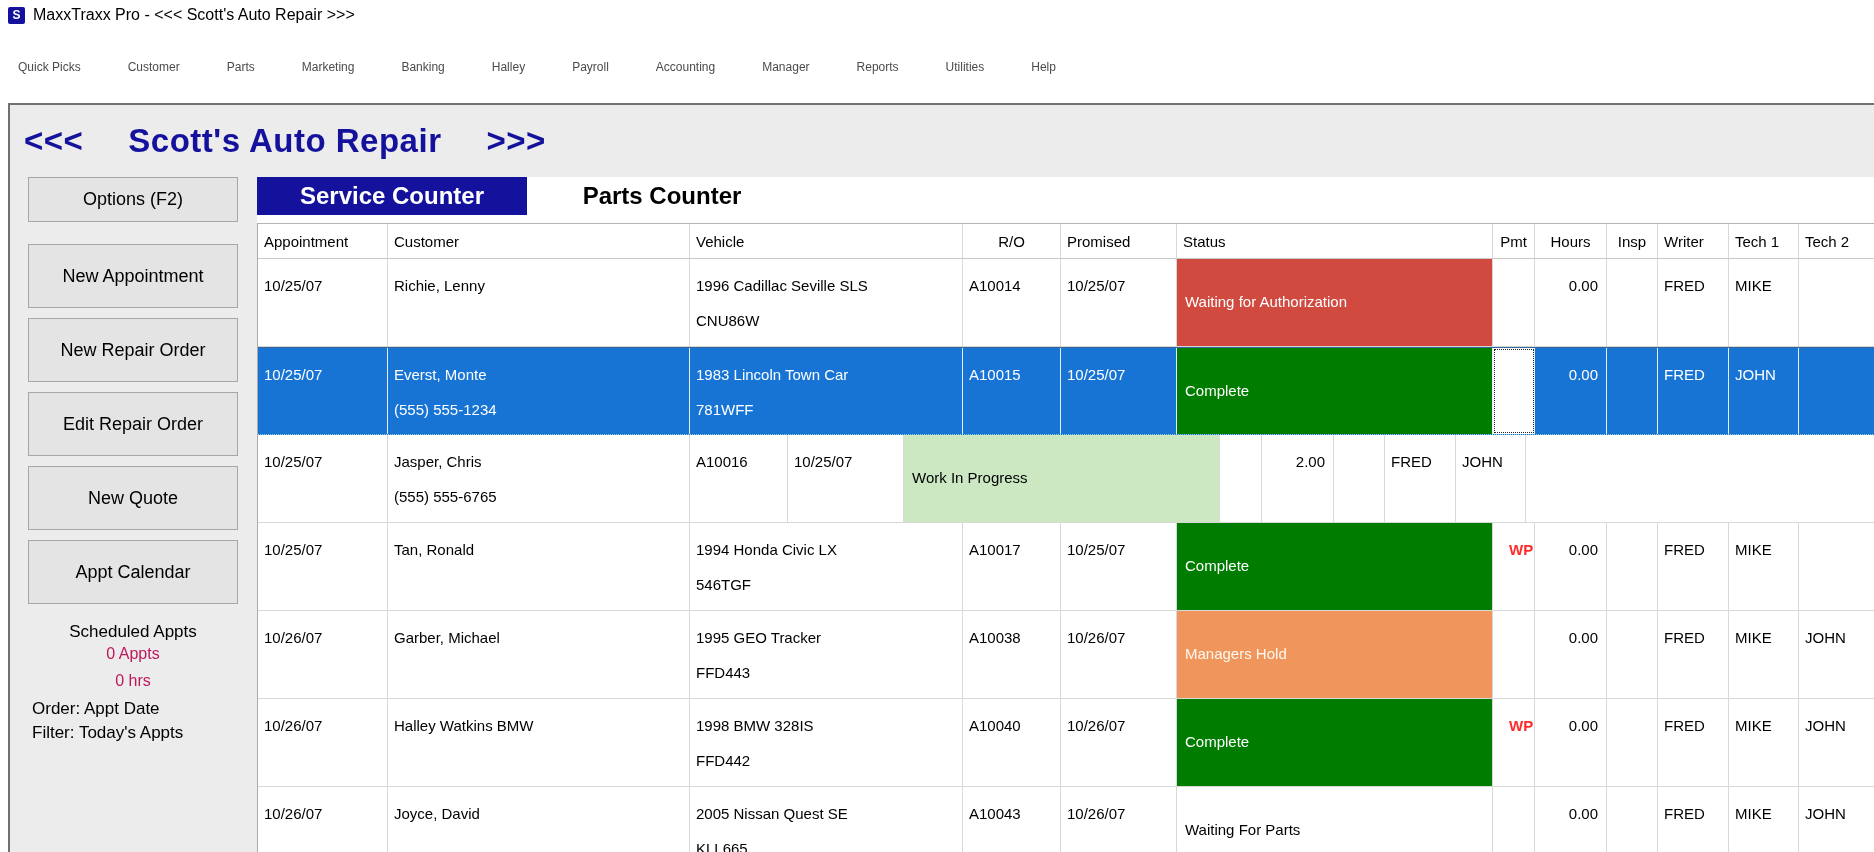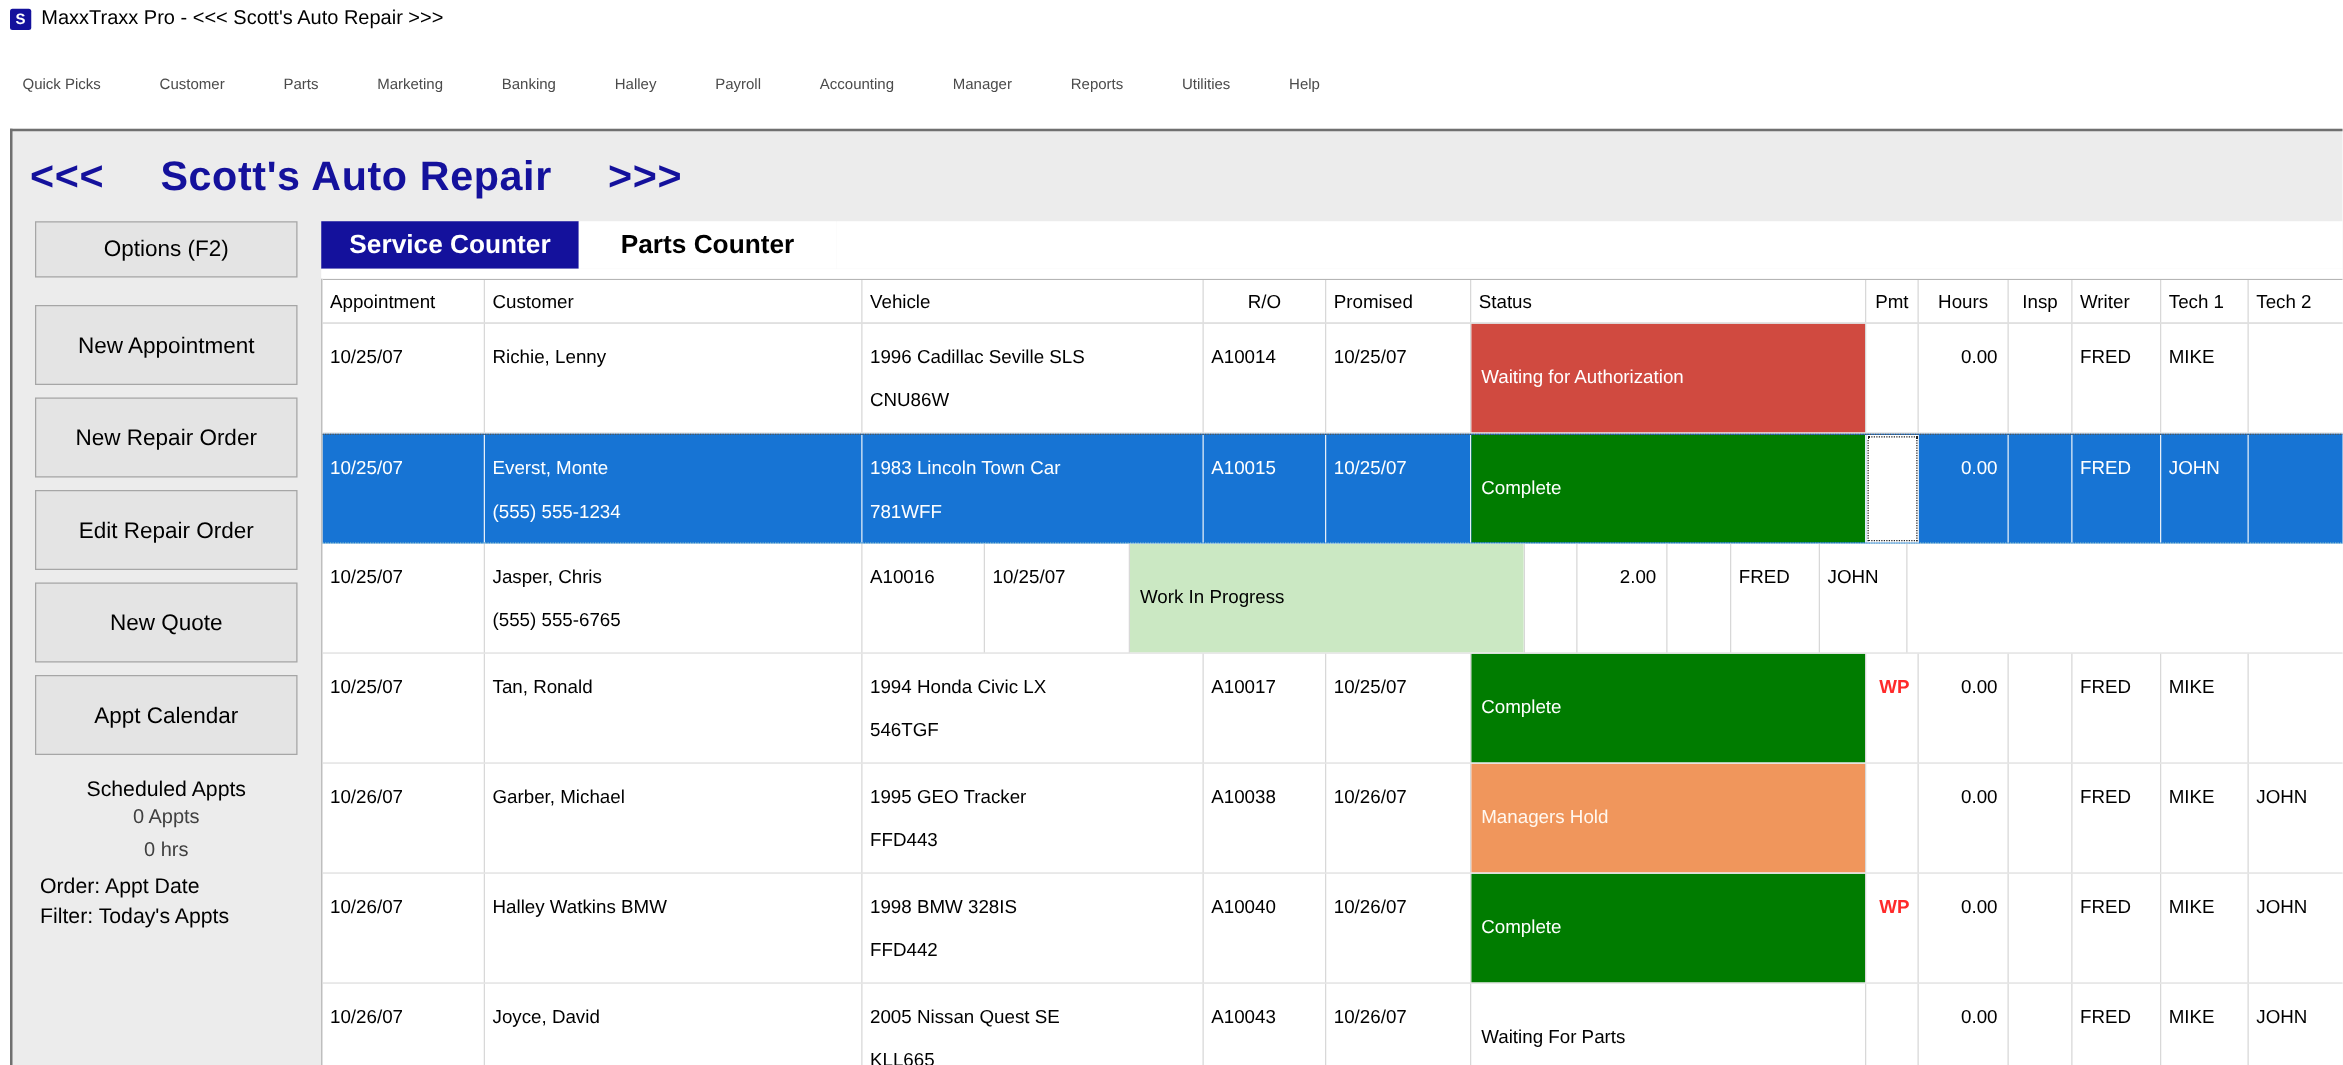--- a/index.html
+++ b/index.html
@@ -28,28 +28,28 @@
 
   
   .sidebar { width:247px; flex:none; padding:0 0 0 18px; }
   .btn { width:210px; background:#e4e4e4; border:1px solid #a6a6a6; font-size:18px; color:#000;
          display:flex; align-items:center; justify-content:center; cursor:default;
          font-family:"Liberation Sans", sans-serif; }
   .btn.small { height:45px; margin-bottom:22px; }
   .btn.big   { height:64px; margin-bottom:10px; }
   .summary { margin-top:18px; width:210px; }
   .sum-title { text-align:center; font-size:17px; color:#000; margin-bottom:3px; }
-  .sum-blue  { text-align:center; font-size:16px; color:#404040; margin-bottom:9px; }
+  .sum-blue  { text-align:center; font-size:16px; color:#be185d; margin-bottom:9px; }
   .sum-line  { font-size:17px; color:#000; margin:4px 0 4px 4px; }
 
   
   .right-col { flex:1; display:flex; flex-direction:column; }
   .tabs { height:38px; display:flex; }
-  .tab { width:206px; height:38px; display:flex; align-items:center; justify-content:center;
-         font-size:21px; font-weight:bold; cursor:default; }
+  .tab { width:270px; height:38px; display:flex; align-items:center; justify-content:center;
+         font-size:24px; font-weight:bold; cursor:default; }
   .tab.active { background:var(--navy); color:#fff; }
   .tab.inactive { background:#fff; color:#000; }
   .tab-filler { flex:1; background:#fff; }
   .tab-gap { height:8px; background:#fff; }
 
   .table-area { flex:1; background:#fff; border-left:1px solid #aaa; overflow:hidden; }
   .trow { display:flex; }
   .cell { border-right:1px solid #d8d8d8; font-size:15px; color:#000; overflow:hidden; white-space:nowrap; }
 
   .c0{width:130px} .c1{width:302px} .c2{width:273px} .c3{width:98px} .c4{width:116px}
@@ -57,21 +57,21 @@
   .c10{width:70px} .c11{width:78px; border-right:none}
 
   .thead { height:36px; border-top:1px solid #b5b5b5; border-bottom:1px solid #c9c9c9; background:#fff; }
   .thead .cell { display:flex; align-items:center; padding-left:6px; }
   .thead .c3, .thead .c6, .thead .c7, .thead .c8 { justify-content:center; padding-left:0; }
 
   .row { height:88px; border-bottom:1px solid #d8d8d8; background:#fff; }
   .row .cell { padding-top:9px; line-height:35px; padding-left:6px; }
   .row .cell.nopad { padding:0; }
   .row .c7 { text-align:right; padding-right:8px; padding-left:0; }
-  .row .c6 { text-align:center; padding-left:4px; font-weight:bold; }
+  .row .c6 { padding-left:16px; font-weight:bold; }
 
   .status-box { width:100%; height:100%; padding:25px 8px 0 8px; line-height:35px; font-size:15px; }
   .st-red   { background:var(--st-red);   color:#fff; }
   .st-green { background:var(--st-green); color:#ffffff; }
   .st-light-green { background:var(--st-lgreen); color:#000; }
   .st-orange{ background:var(--st-orange); color:#fff8f0; }
   .st-none  { background:transparent; color:#000; }
 
   .pmt-green { color:var(--pmt-green); }
   .pmt-red   { color:var(--pmt-red); }

